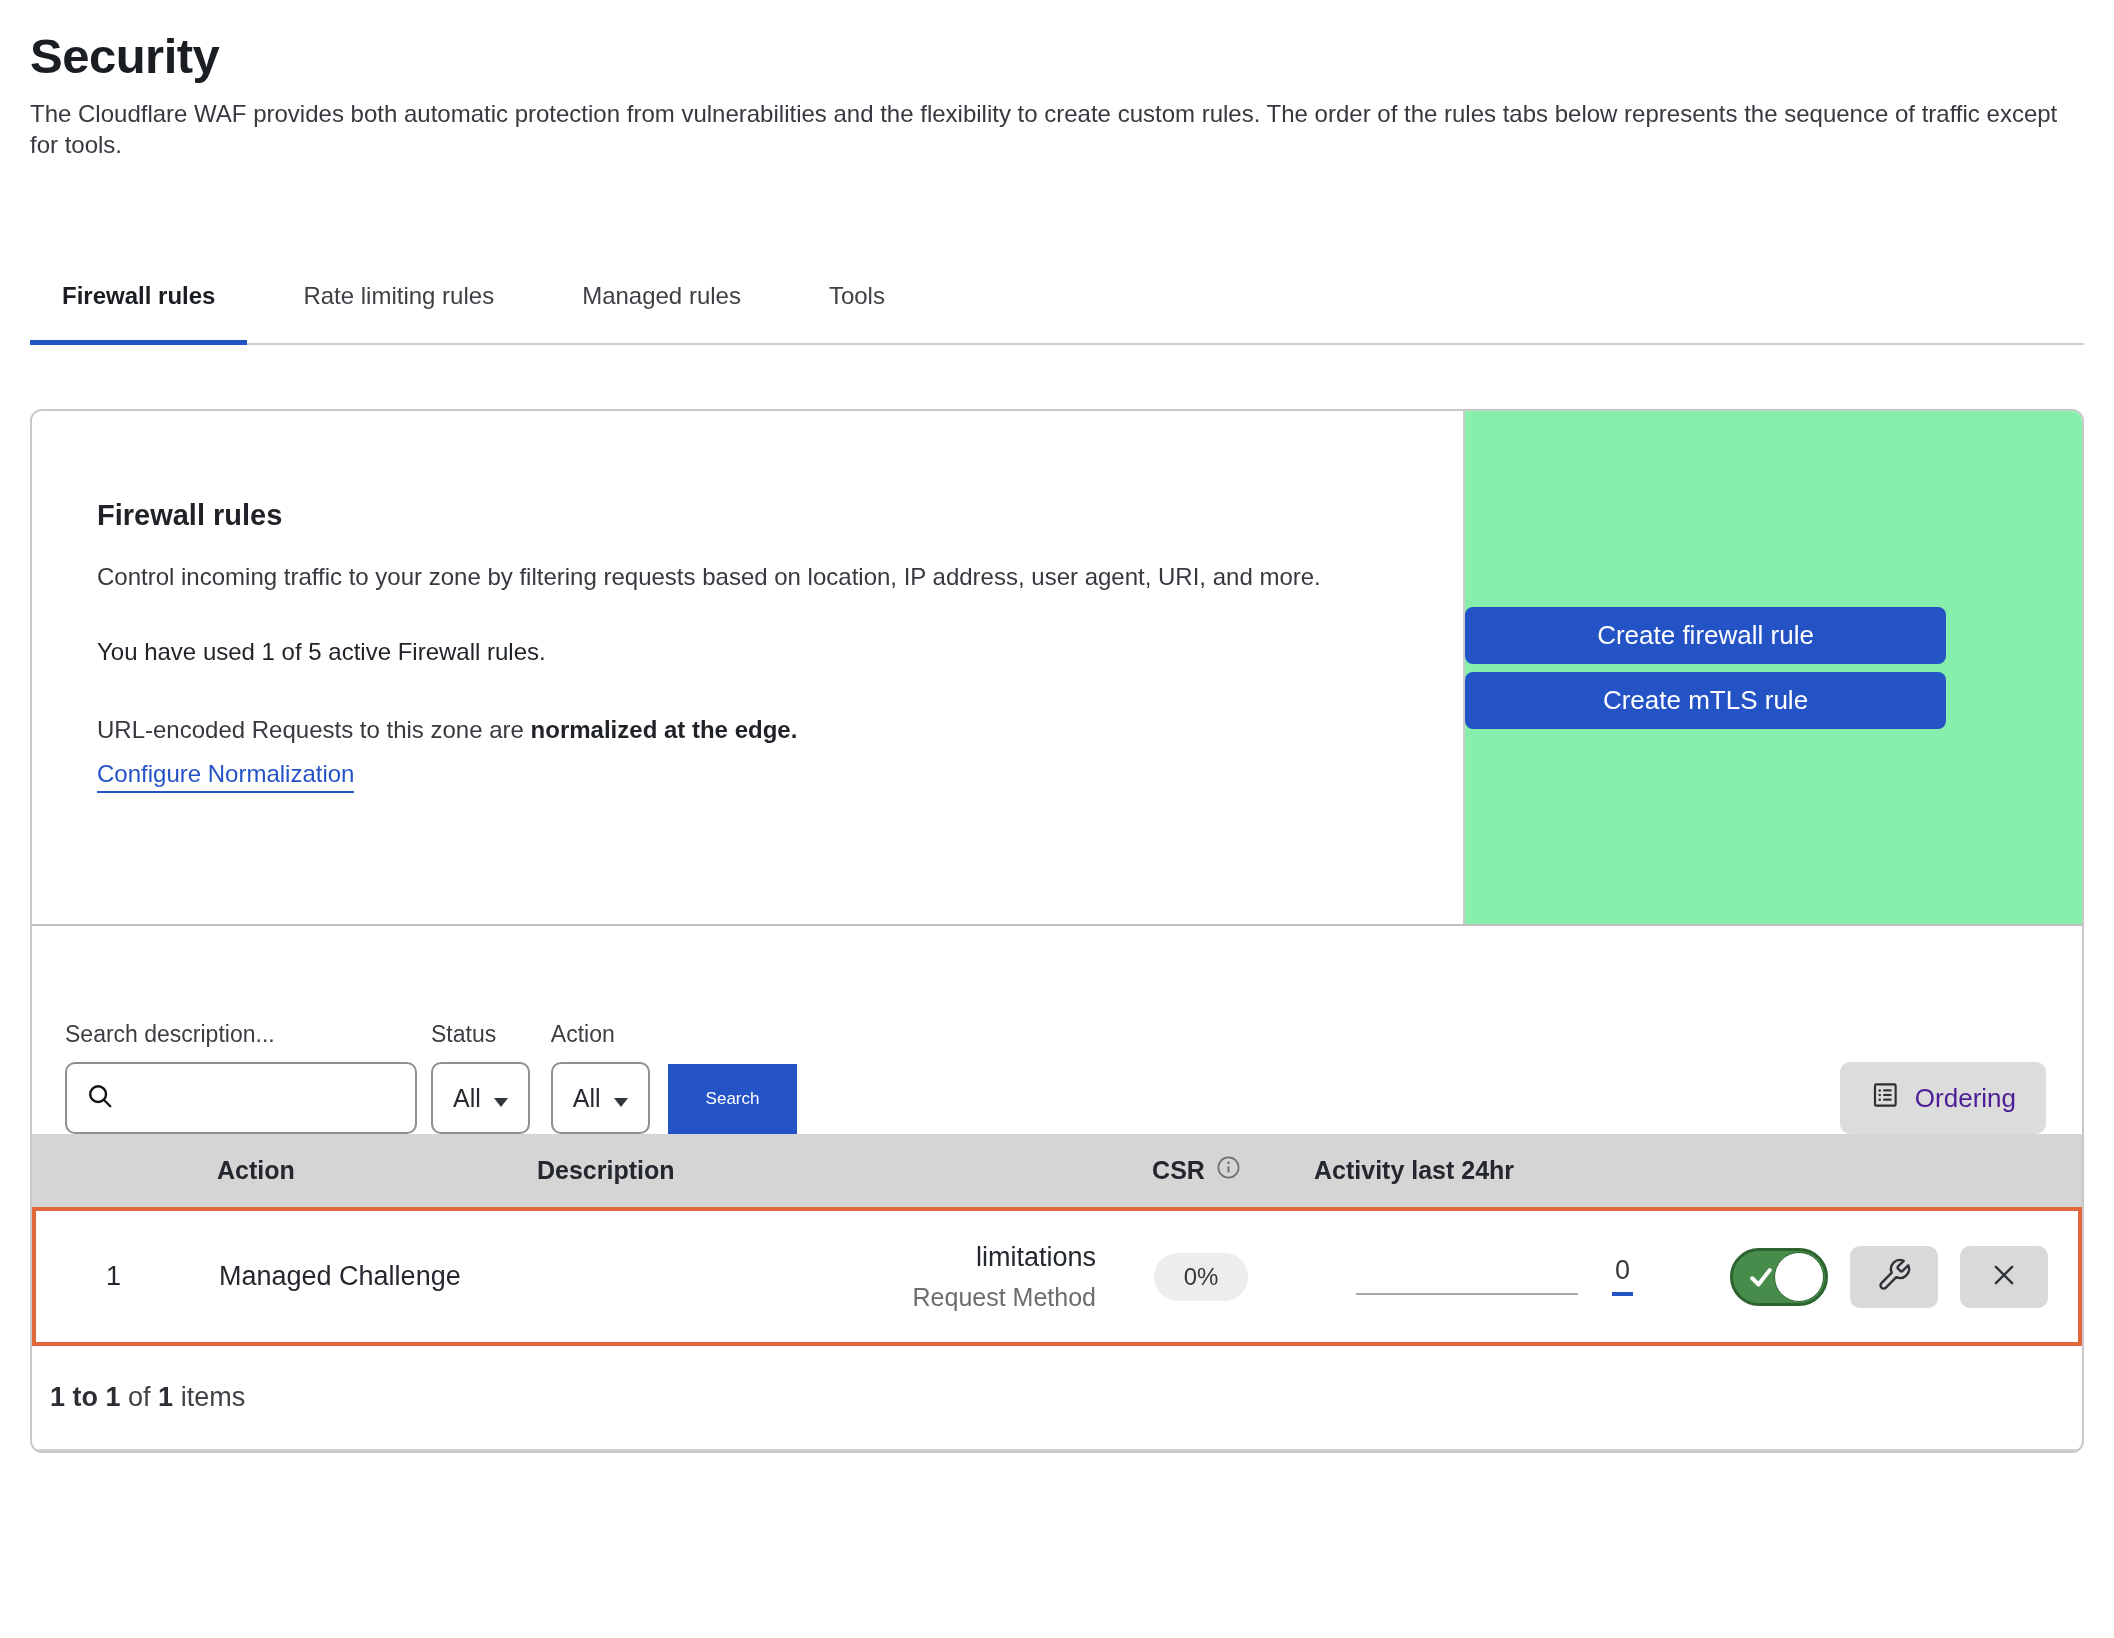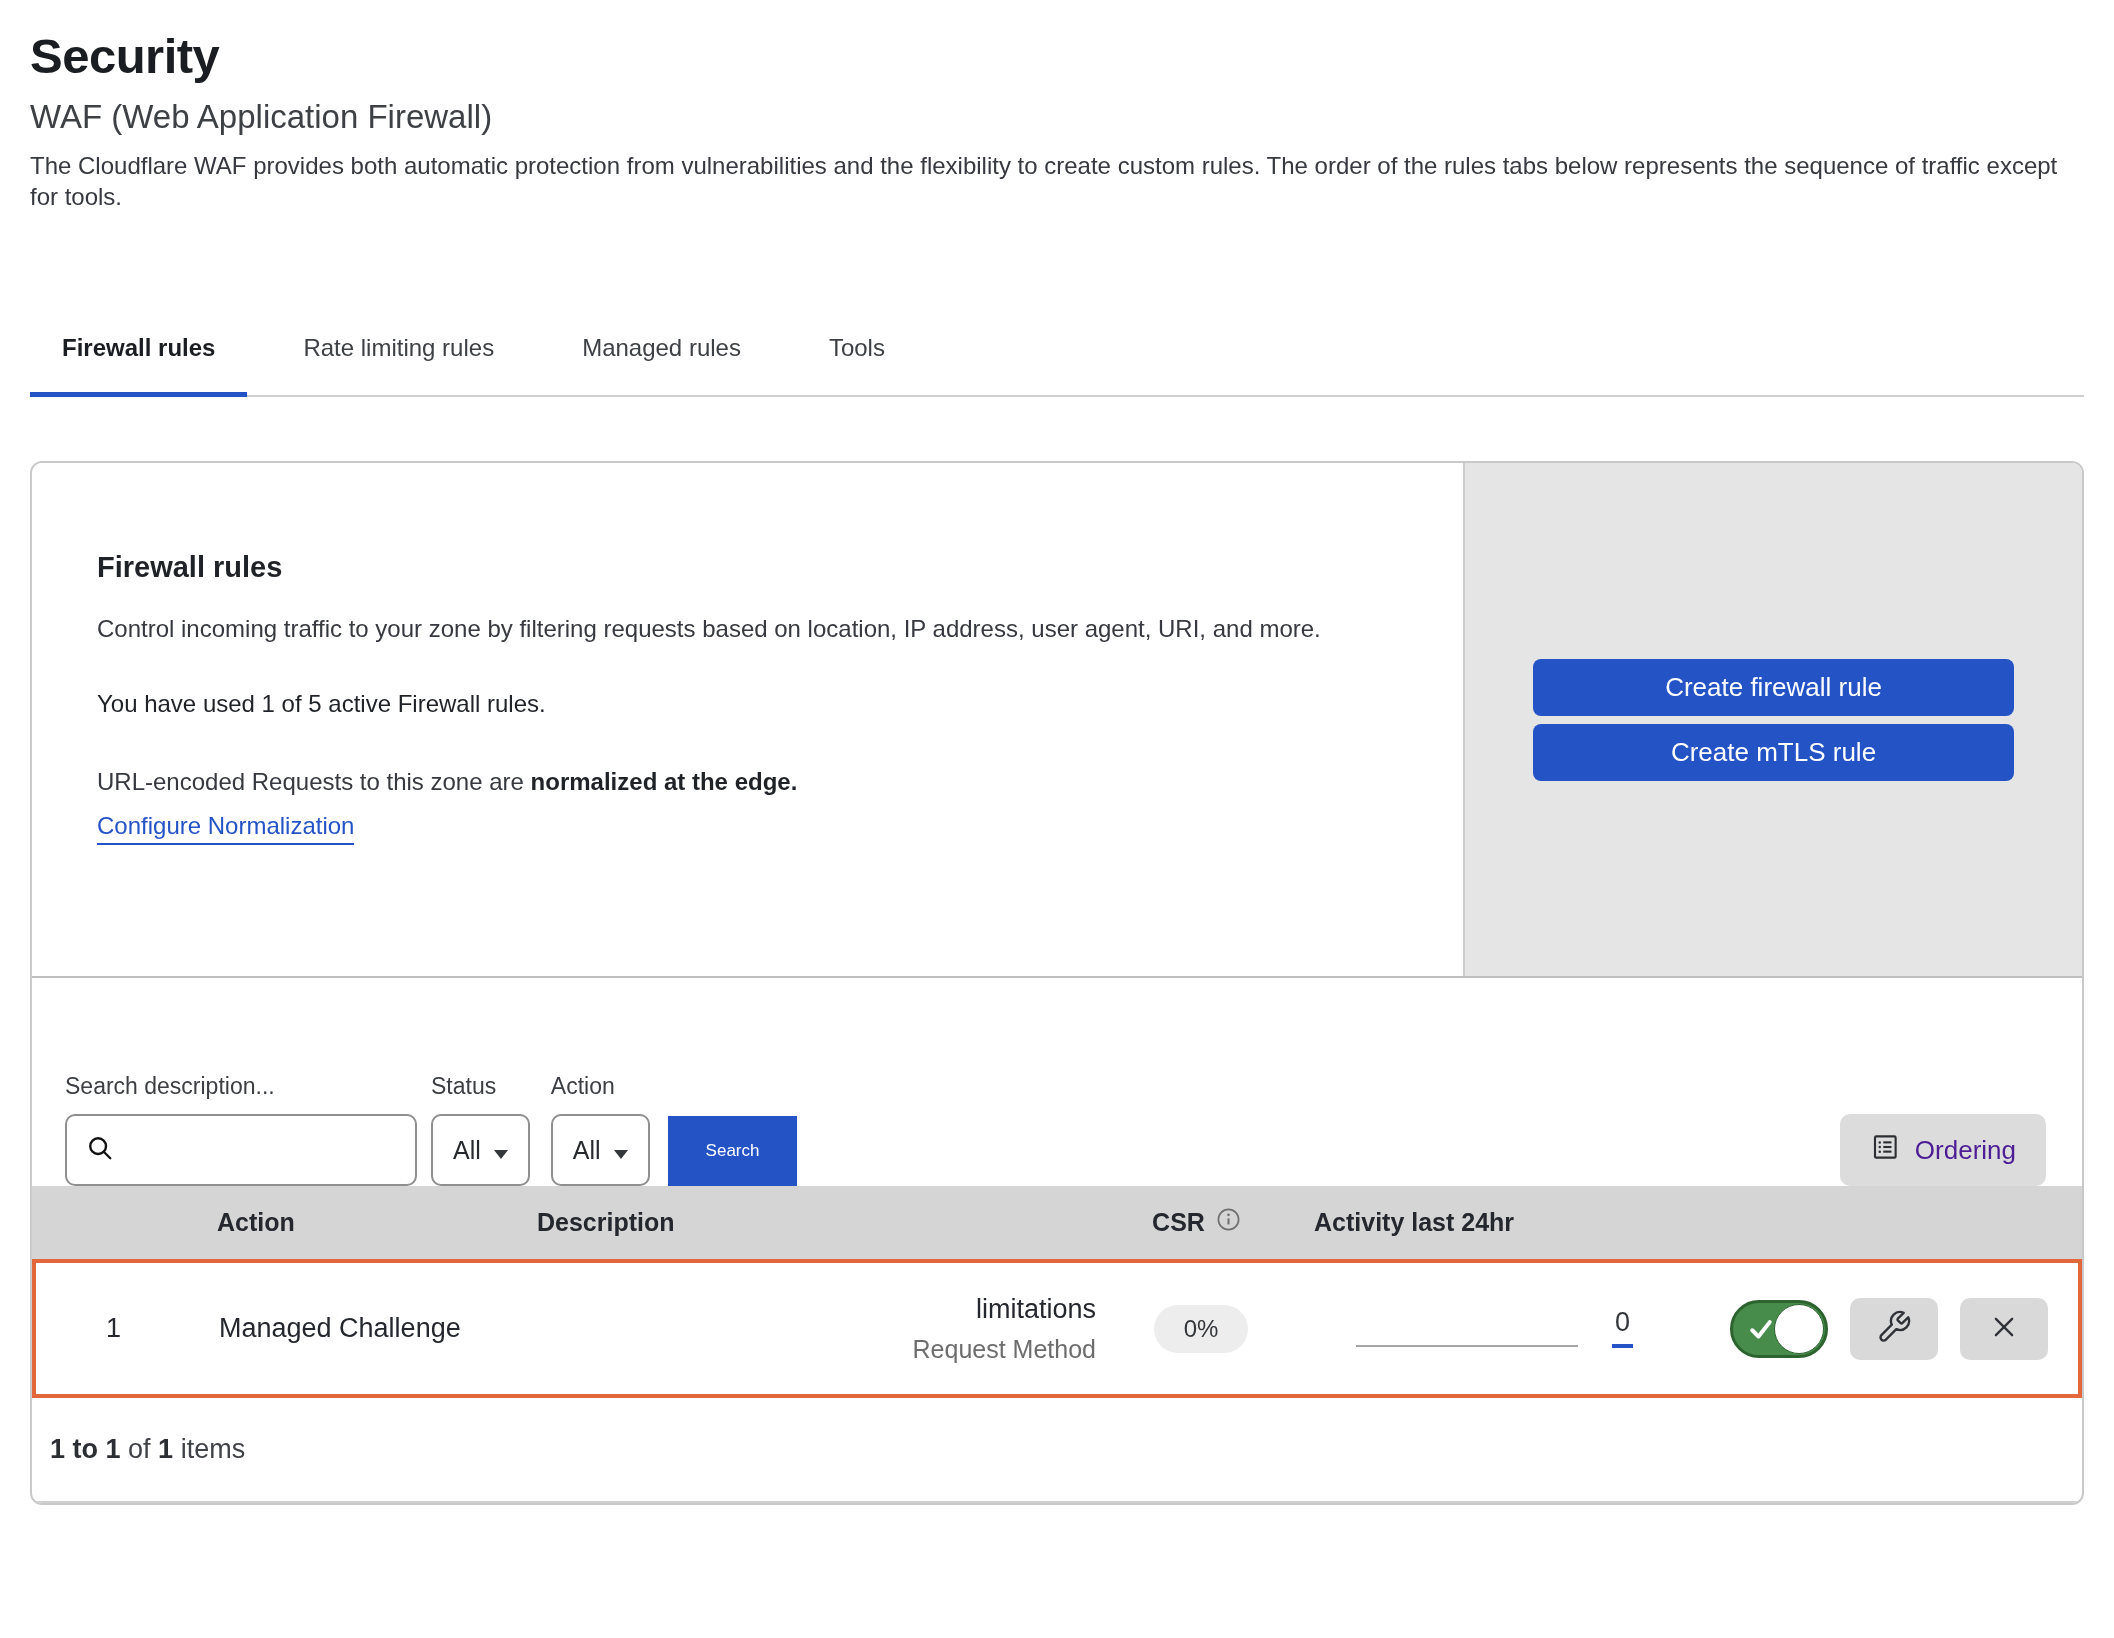--- a/index.html
+++ b/index.html
@@ -29,22 +29,22 @@
   
   .card-top { display:flex; border-bottom:2px solid #bfbfbf; height:515px; }
   .card-top-left { flex:1; padding:88px 60px 0 65px; background:#fff; }
   .h3 { font-size:29px; font-weight:700; color:#1f2328; margin:0 0 22px 0; }
   .overview-desc { font-size:24px; line-height:1.9; color:#36393f; max-width:1350px; margin:0 0 38px 0; }
   .usage-line { font-size:24px; font-weight:400; color:#1f2328; margin:0 0 50px 0; }
   .norm-line { font-size:24px; color:#36393f; margin:0 0 16px 0; }
   .norm-line b { color:#1f2328; }
   .link { display:inline-block; font-size:24px; color:#2453c6; border-bottom:2px solid #2453c6; padding-bottom:3px; cursor:pointer; }
 
-  .card-top-right { width:619px; background:#e5e5e5; border-left:2px solid #cccccc;
-    display:flex; flex-direction:column; justify-content:center; align-items:center; gap:8px; }
+  .card-top-right { width:619px; background:#86efac; border-left:2px solid #cccccc;
+    display:flex; flex-direction:column; justify-content:center; gap:8px; }
   .btn-primary { width:481px; height:57px; background:#2453c6; color:#fff; font-size:26px;
     border:none; border-radius:8px; display:flex; align-items:center; justify-content:center; cursor:pointer; }
 
   
   .filters { display:flex; align-items:flex-end; padding:48px 36px 0 33px; height:208px; }
   .fgroup { display:flex; flex-direction:column; }
   .flabel { font-size:23px; color:#3b3e43; margin-bottom:14px; }
   .search-box { width:352px; height:72px; border:2px solid #8f8f8f; border-radius:10px;
     display:flex; align-items:center; padding:0 18px; background:#fff; }
   .search-box input { border:none; outline:none; font-size:24px; width:100%; margin-left:10px; font-family:inherit; }
@@ -90,21 +90,20 @@
   .tfooter b { color:#2b2e33; }
   .help-row { height:82px; display:flex; align-items:center; justify-content:flex-end; padding-right:47px; gap:13px; }
   .help-link { font-size:27px; color:#2453c6; cursor:pointer; display:flex; align-items:center; gap:13px; }
 </style>
 </head>
 <body>
 
 <div class="page">
 
   <div class="h1">Security</div>
-  <div class="h2">WAF (Web Application Firewall)</div>
   <div class="page-desc">The Cloudflare WAF provides both automatic protection from vulnerabilities and the flexibility to create custom rules. The order of the rules tabs below represents the sequence of traffic except for tools.</div>
 
   <div class="tabs">
     <div class="tab active">Firewall rules</div>
     <div class="tab">Rate limiting rules</div>
     <div class="tab">Managed rules</div>
     <div class="tab">Tools</div>
   </div>
 
   <div class="card">

